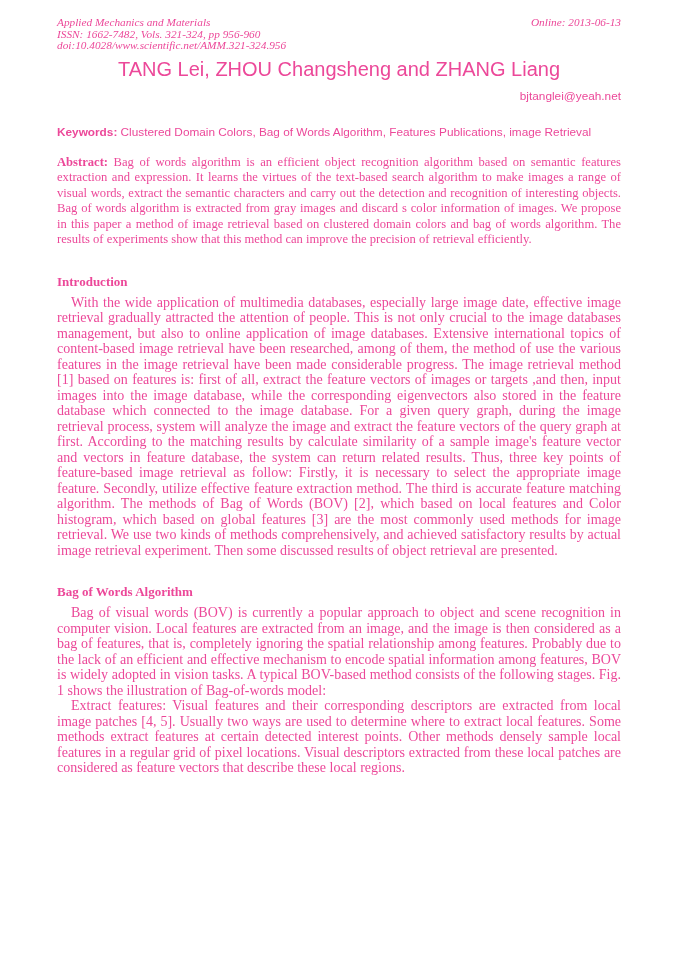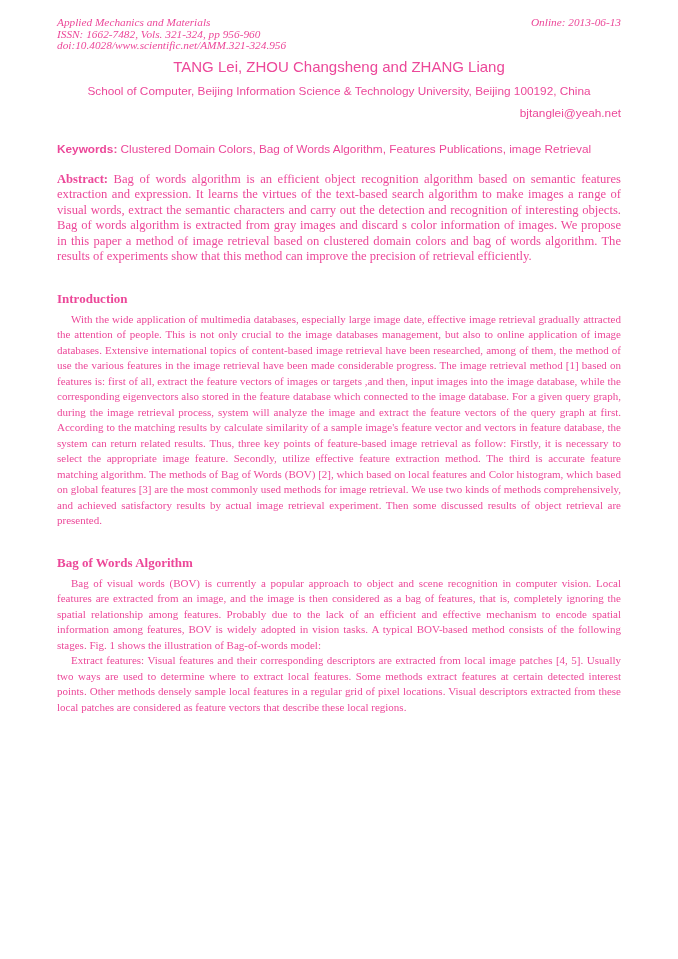--- a/index.html
+++ b/index.html
@@ -31,21 +31,21 @@
     font-family: "Liberation Sans", sans-serif;
     font-weight: bold;
     font-size: 15.5px;
     line-height: 19px;
     text-align: center;
     margin: 25px auto 0 auto;
     max-width: 510px;
   }
   .authors {
     font-family: "Liberation Sans", sans-serif;
-    font-size: 15px;
+    font-size: 20px;
     text-align: center;
     margin-top: 6px;
   }
   .affiliation {
     font-family: "Liberation Sans", sans-serif;
     font-size: 11.8px;
     text-align: center;
     margin-top: 9px;
   }
   .email {
@@ -74,21 +74,21 @@
   
   h2.sec {
     font-family: "Liberation Serif", serif;
     font-weight: bold;
     font-size: 13px;
     line-height: 15px;
     margin: 26px 0 6px 0;
   }
   p.body {
     font-family: "Liberation Serif", serif;
-    font-size: 11px;
+    font-size: 14px;
     line-height: 15.5px;
     text-align: justify;
     margin: 0;
   }
   p.body.indent { text-indent: 14px; }
   b { font-weight: bold; }
 </style>
 </head>
 <body>
 
@@ -99,21 +99,20 @@
       <div>Applied Mechanics and Materials</div>
       <div>ISSN: 1662-7482, Vols. 321-324, pp 956-960</div>
       <div>doi:10.4028/www.scientific.net/AMM.321-324.956</div>
     </div>
     <div class="hdr-right">Online: 2013-06-13</div>
   </header>
 
 
   <div class="authors">TANG Lei, ZHOU Changsheng and ZHANG Liang</div>
 
-  <div class="affiliation">School of Computer, Beijing Information Science &amp; Technology University, Beijing 100192, China</div>
 
   <div class="email">bjtanglei@yeah.net</div>
 
   <p class="kw"><b>Keywords:</b> <span>Clustered Domain Colors, Bag of Words Algorithm, Features Publications, image Retrieval</span></p>
 
   <p class="abs"><b>Abstract:</b> <span>Bag of words algorithm is an efficient object recognition algorithm based on semantic features extraction and expression. It learns the virtues of the text-based search algorithm to make images a range of visual words, extract the semantic characters and carry out the detection and recognition of interesting objects. Bag of words algorithm is extracted from gray images and discard s color information of images. We propose in this paper a method of image retrieval based on clustered domain colors and bag of words algorithm. The results of experiments show that this method can improve the precision of retrieval efficiently.</span></p>
 
   <section>
     <h2 class="sec">Introduction</h2>
     <p class="body indent">With the wide application of multimedia databases, especially large image date, effective image retrieval gradually attracted the attention of people. This is not only crucial to the image databases management, but also to online application of image databases. Extensive international topics of content-based image retrieval have been researched, among of them, the method of use the various features in the image retrieval have been made considerable progress. The image retrieval method [1] based on features is: first of all, extract the feature vectors of images or targets ,and then, input images into the image database, while the corresponding eigenvectors also stored in the feature database which connected to the image database. For a given query graph, during the image retrieval process, system will analyze the image and extract the feature vectors of the query graph at first. According to the matching results by calculate similarity of a sample image's feature vector and vectors in feature database, the system can return related results. Thus, three key points of feature-based image retrieval as follow: Firstly, it is necessary to select the appropriate image feature. Secondly, utilize effective feature extraction method. The third is accurate feature matching algorithm. The methods of Bag of Words (BOV) [2], which based on local features and Color histogram, which based on global features [3] are the most commonly used methods for image retrieval. We use two kinds of methods comprehensively, and achieved satisfactory results by actual image retrieval experiment. Then some discussed results of object retrieval are presented.</p>

